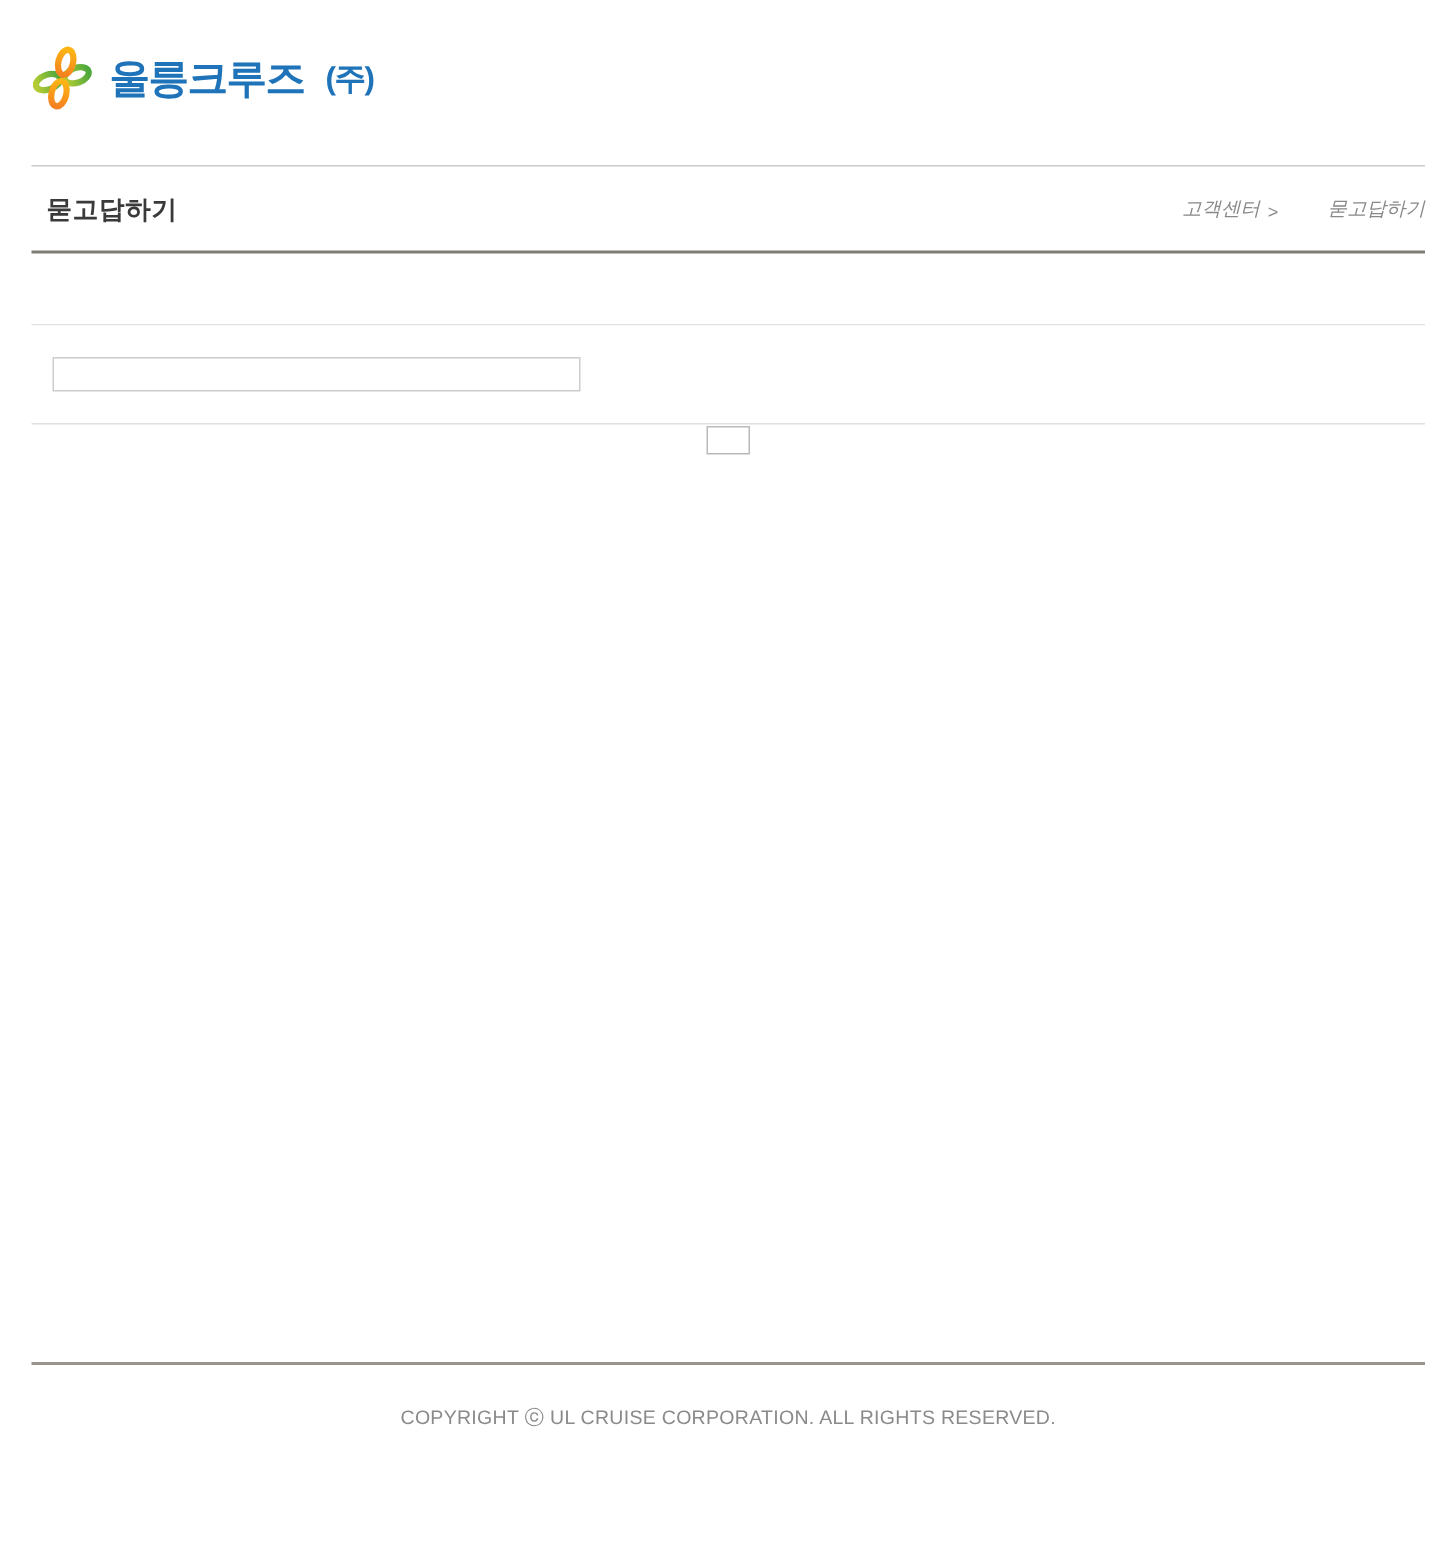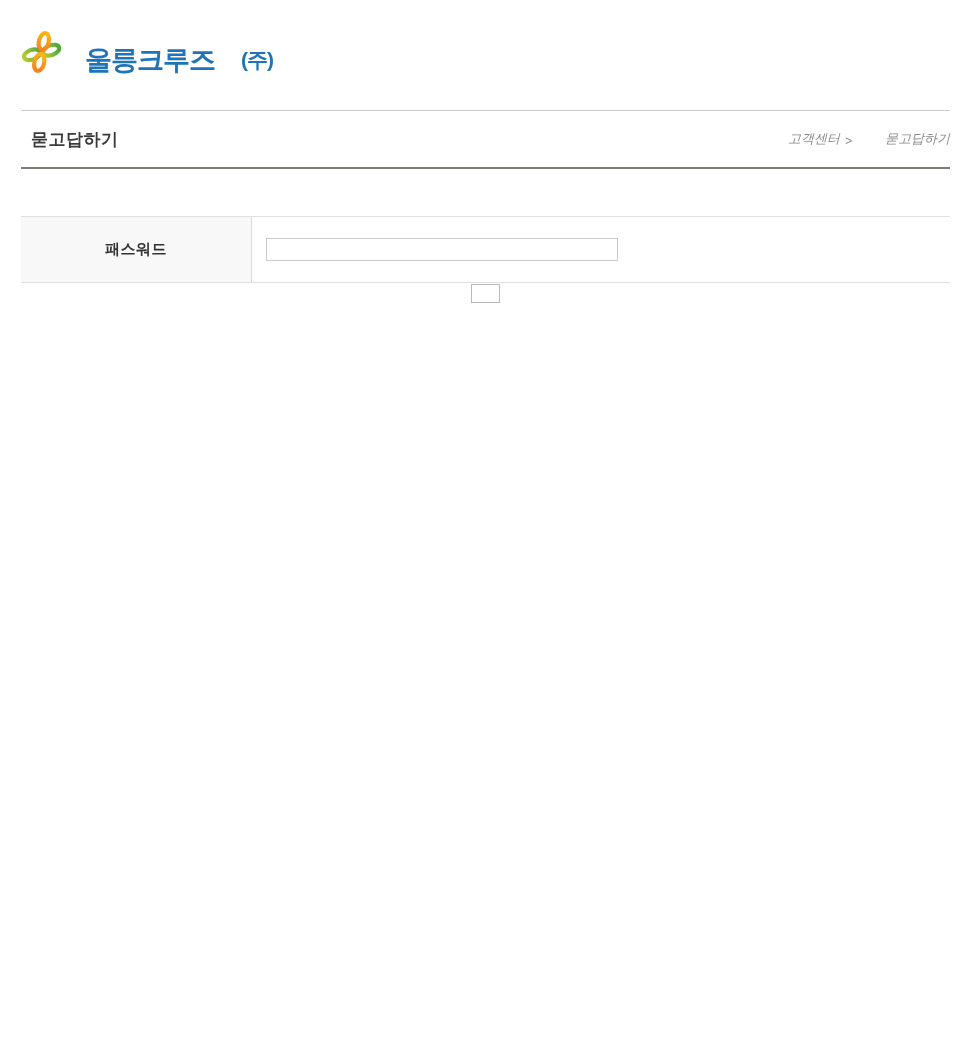--- a/index.html
+++ b/index.html
@@ -16,22 +16,22 @@
     overflow: hidden;
   }
 
   
   .logo-header {
     height: 110px;
     padding: 30px 20px 0 22px;
   }
   .logo {
     display: inline-flex;
-    align-items: flex-end;
-    gap: 23px;
+    align-items: center;
+    gap: 11px;
     cursor: pointer;
     text-decoration: none;
   }
   .logo-icon { width: 40px; height: 44px; display: block; }
   .logo-text {
     font-size: 27px;
     font-weight: bold;
     color: #1e73b9;
     letter-spacing: -1px;
     line-height: 1;
@@ -180,26 +180,26 @@
     <h2 class="page-title">묻고답하기</h2>
     <nav class="breadcrumb">
       <a class="crumb">고객센터</a>
       <span class="separator">&gt;</span>
       <a class="crumb current">묻고답하기</a>
     </nav>
   </div>
 
   <main class="form-area">
     <div class="form-table">
-      <div class="form-label-cell">
-        <span>패스워드</span>
-      </div>
       <div class="form-input-cell">
         <input type="password" class="password-input" value="" style="">
       </div>
     </div>
     <div class="submit-row">
       <button type="submit" class="submit-button"></button>
     </div>
   </main>
 
+  <footer class="footer">
+    <p class="copyright">COPYRIGHT ⓒ UL CRUISE CORPORATION. ALL RIGHTS RESERVED.</p>
+  </footer>
 
 </div>
 
 </body></html>

